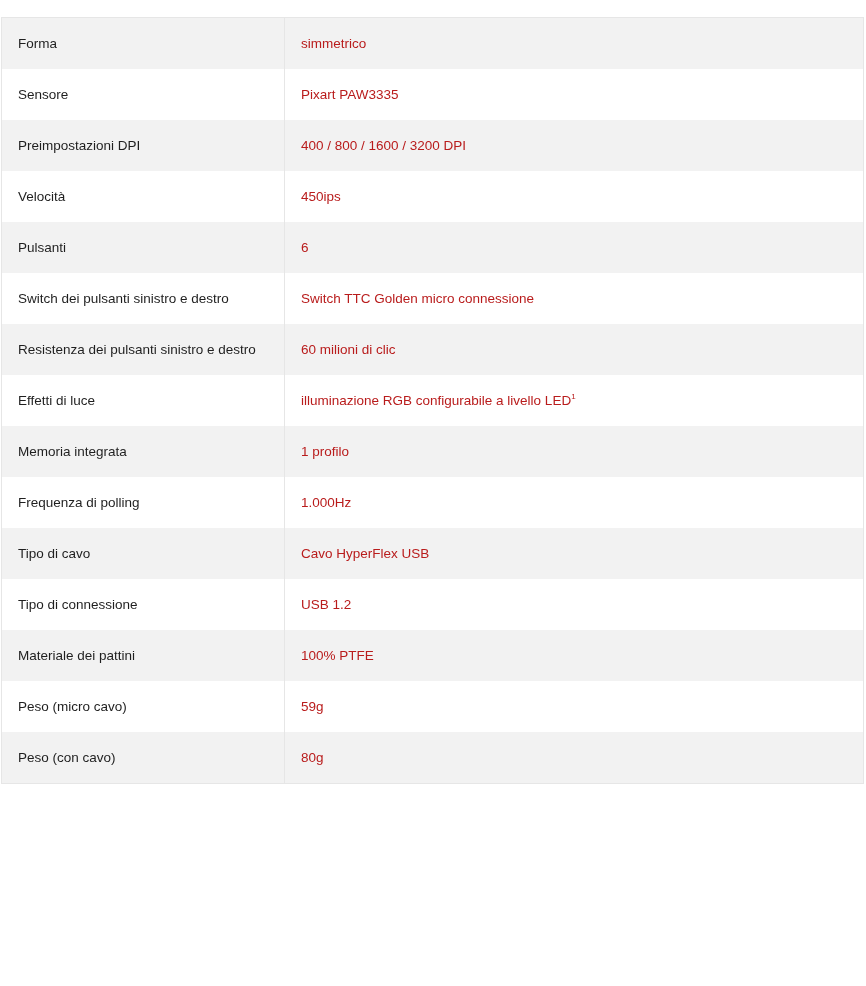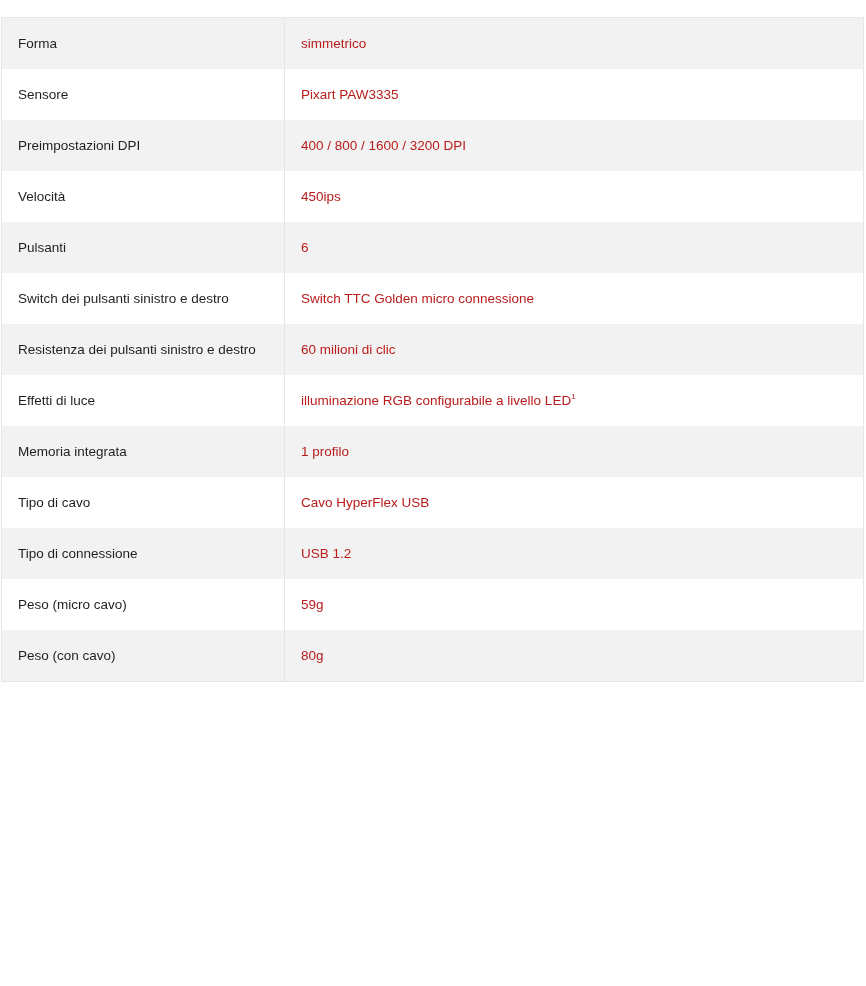--- a/index.html
+++ b/index.html
@@ -60,26 +60,34 @@
     </tr>
     <tr>
       <td class="label-cell">Effetti di luce</td>
       <td class="value-cell"><span>illuminazione RGB configurabile a livello LED</span><sup>1</sup></td>
     </tr>
     <tr>
       <td class="label-cell">Memoria integrata</td>
       <td class="value-cell">1 profilo</td>
     </tr>
     <tr>
+      <td class="label-cell">Frequenza di polling</td>
+      <td class="value-cell">1.000Hz</td>
+    </tr>
+    <tr>
       <td class="label-cell">Tipo di cavo</td>
       <td class="value-cell">Cavo HyperFlex USB</td>
     </tr>
     <tr>
       <td class="label-cell">Tipo di connessione</td>
       <td class="value-cell">USB 1.2</td>
+    </tr>
+    <tr>
+      <td class="label-cell">Materiale dei pattini</td>
+      <td class="value-cell">100% PTFE</td>
     </tr>
     <tr>
       <td class="label-cell">Peso (micro cavo)</td>
       <td class="value-cell">59g</td>
     </tr>
     <tr>
       <td class="label-cell">Peso (con cavo)</td>
       <td class="value-cell">80g</td>
     </tr>
   </tbody>

